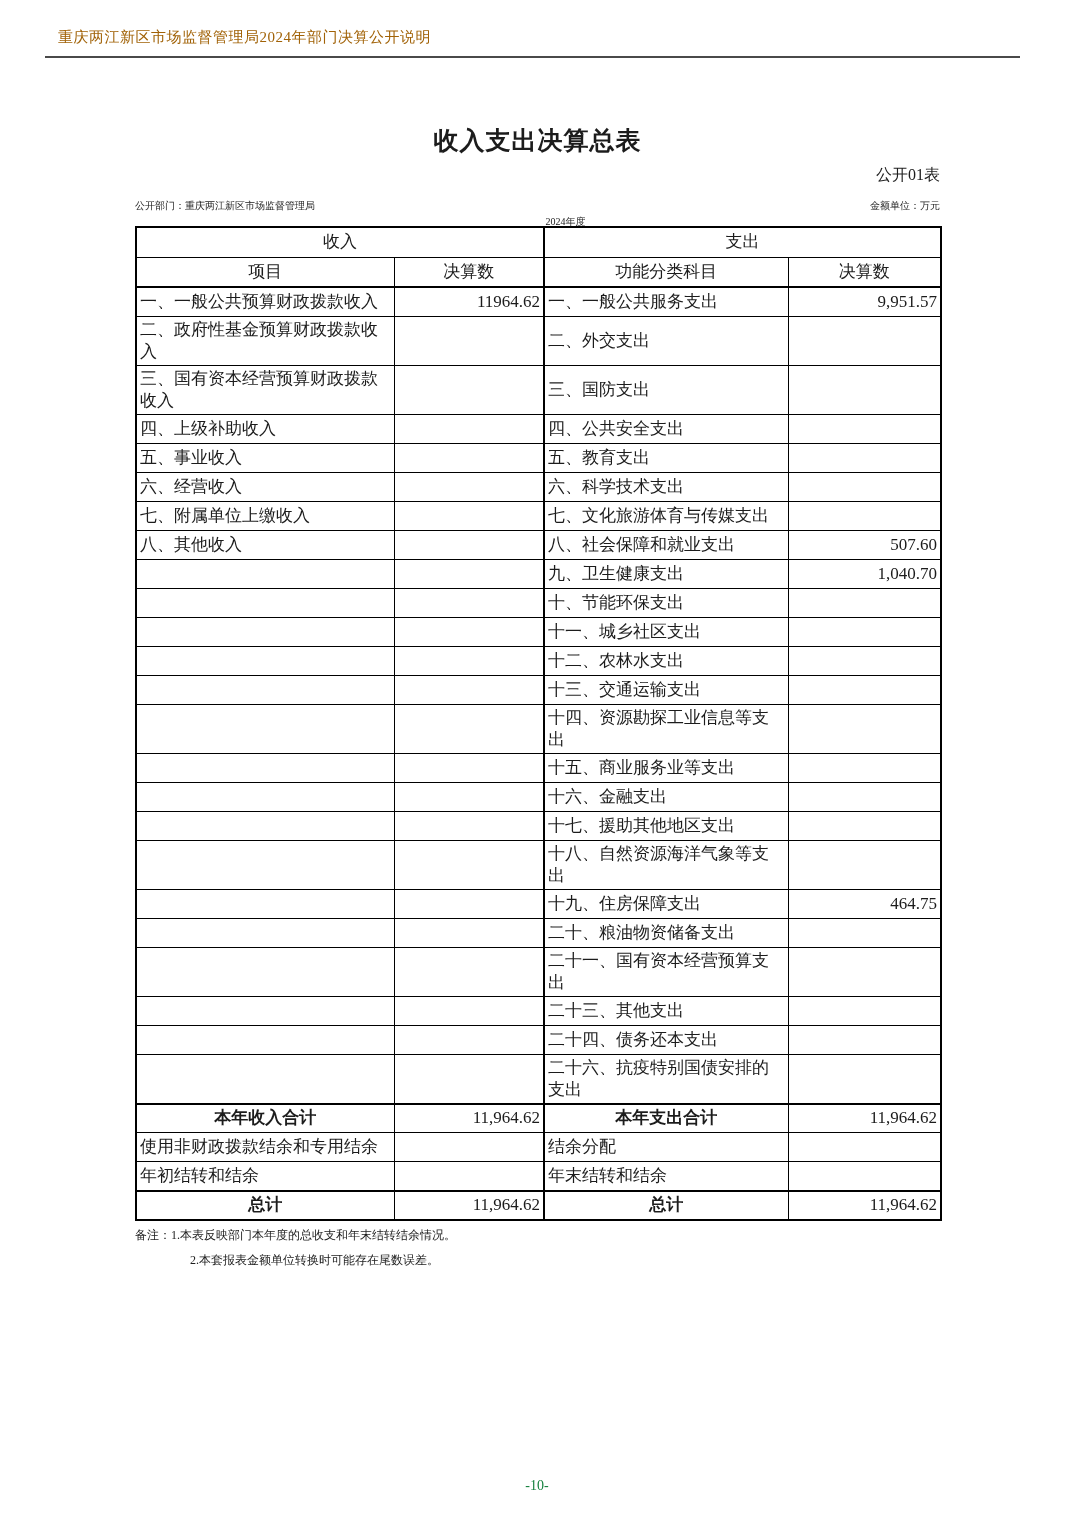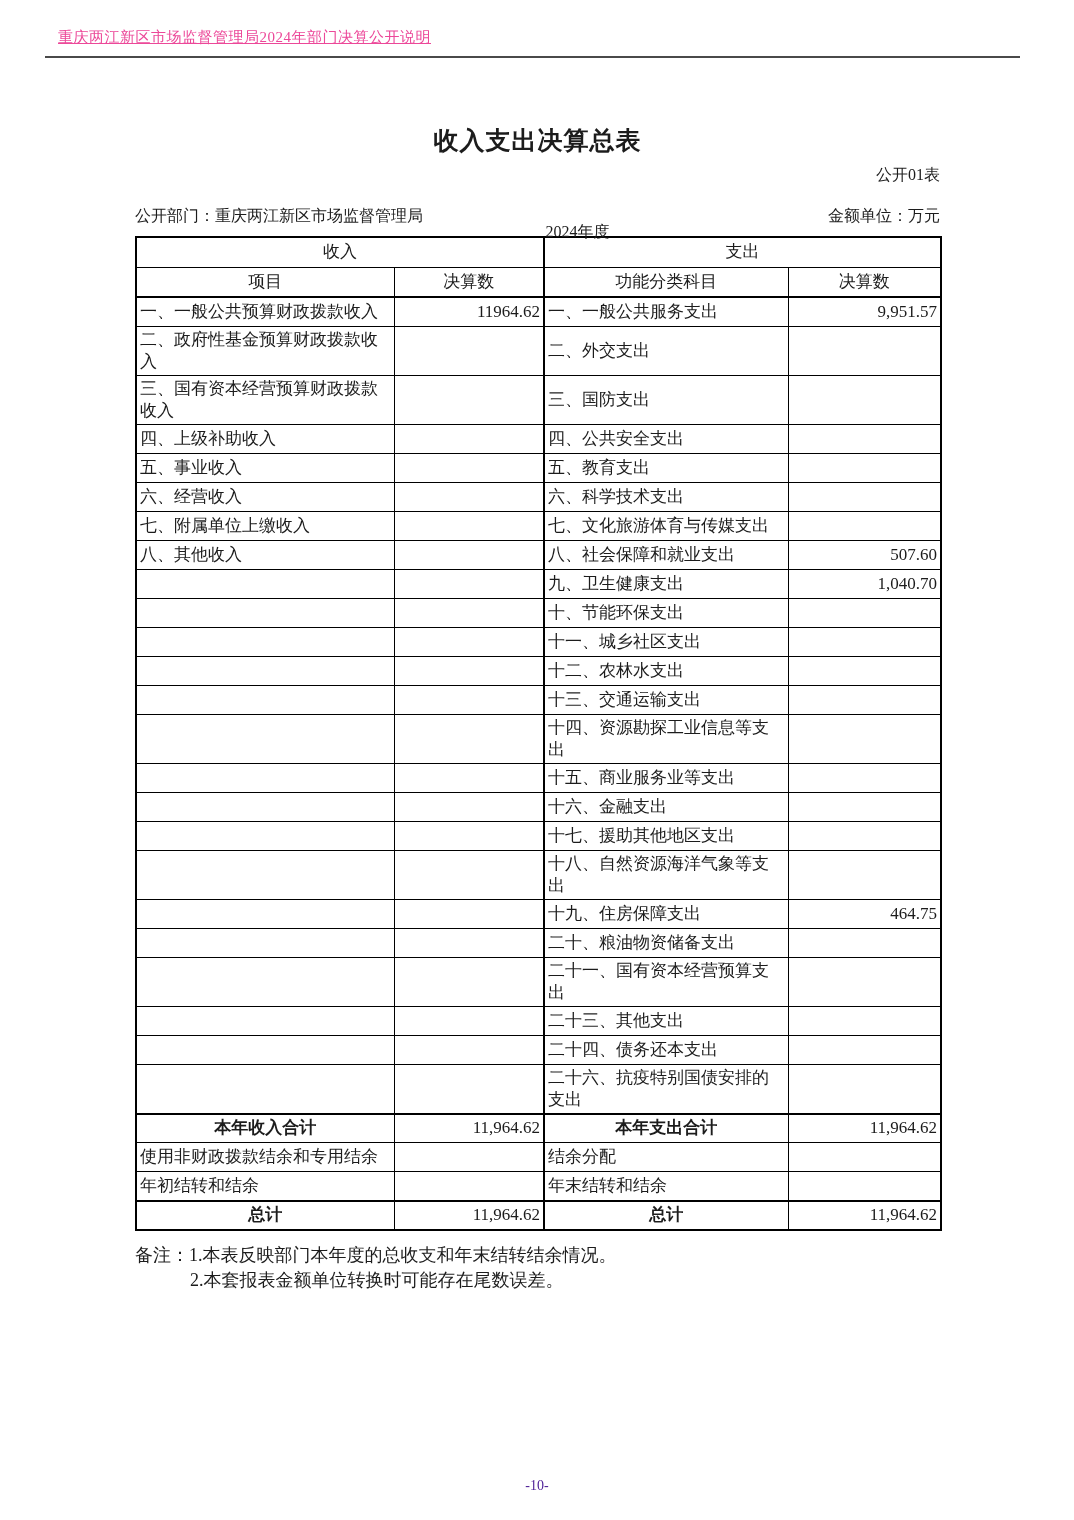--- a/index.html
+++ b/index.html
@@ -13,22 +13,21 @@
     background: #ffffff;
     color: #1c1c1c;
     overflow: hidden;
   }
   .page-header {
     position: absolute;
     left: 58px;
     top: 28px;
     font-size: 15px;
     letter-spacing: 0.5px;
-    color: #ec4899;
-    text-decoration: underline;
+    color: #a16207;
   }
   .header-rule {
     position: absolute;
     left: 45px;
     top: 56px;
     width: 975px;
     height: 2px;
     background: #4a4a4a;
   }
   .content {
@@ -45,23 +44,23 @@
     letter-spacing: 1px;
   }
   .table-label {
     text-align: right;
     font-size: 16px;
     margin-top: 6px;
     line-height: 22px;
   }
   .meta-row {
     position: relative;
-    margin-top: 18px;
+    margin-top: 8px;
     height: 24px;
-    font-size: 16px;
+    font-size: 10px;
     line-height: 24px;
   }
   .meta-year { position: absolute; left: 51%; top: 16px; }
   .meta-unit { position: absolute; right: 0; top: 0; }
   table.budget-table {
     margin-top: 8px;
     width: 805px;
     border-collapse: collapse;
     table-layout: fixed;
     border: 2px solid #000;
@@ -76,33 +75,33 @@
   }
   .budget-table td { height: 29px; }
   .budget-table thead th { font-weight: normal; text-align: center; height: 30px; }
   .col-head th { border-bottom: 2px solid #000; }
   .mid { border-left: 2px solid #000 !important; }
   .label-cell { text-align: left; padding-left: 5px; padding-right: 2px; }
   .value-cell { text-align: right; padding-right: 4px; }
   .total-row .label-cell { text-align: center; font-weight: bold; }
   .total-row td { border-top: 2px solid #000; }
   .notes {
-    margin-top: 12px;
-    font-size: 18px;
+    margin-top: 2px;
+    font-size: 12px;
     line-height: 25px;
   }
   .note-line2 { padding-left: 55px; }
   .page-footer {
     position: absolute;
     left: 0;
     top: 1478px;
     width: 100%;
     text-align: center;
     font-size: 14px;
-    color: #4c1d95;
+    color: #15803d;
   }
 </style>
 </head>
 <body>
 
 <div class="page">
 
   <div class="page-header">重庆两江新区市场监督管理局2024年部门决算公开说明</div>
   <div class="header-rule"></div>
 

